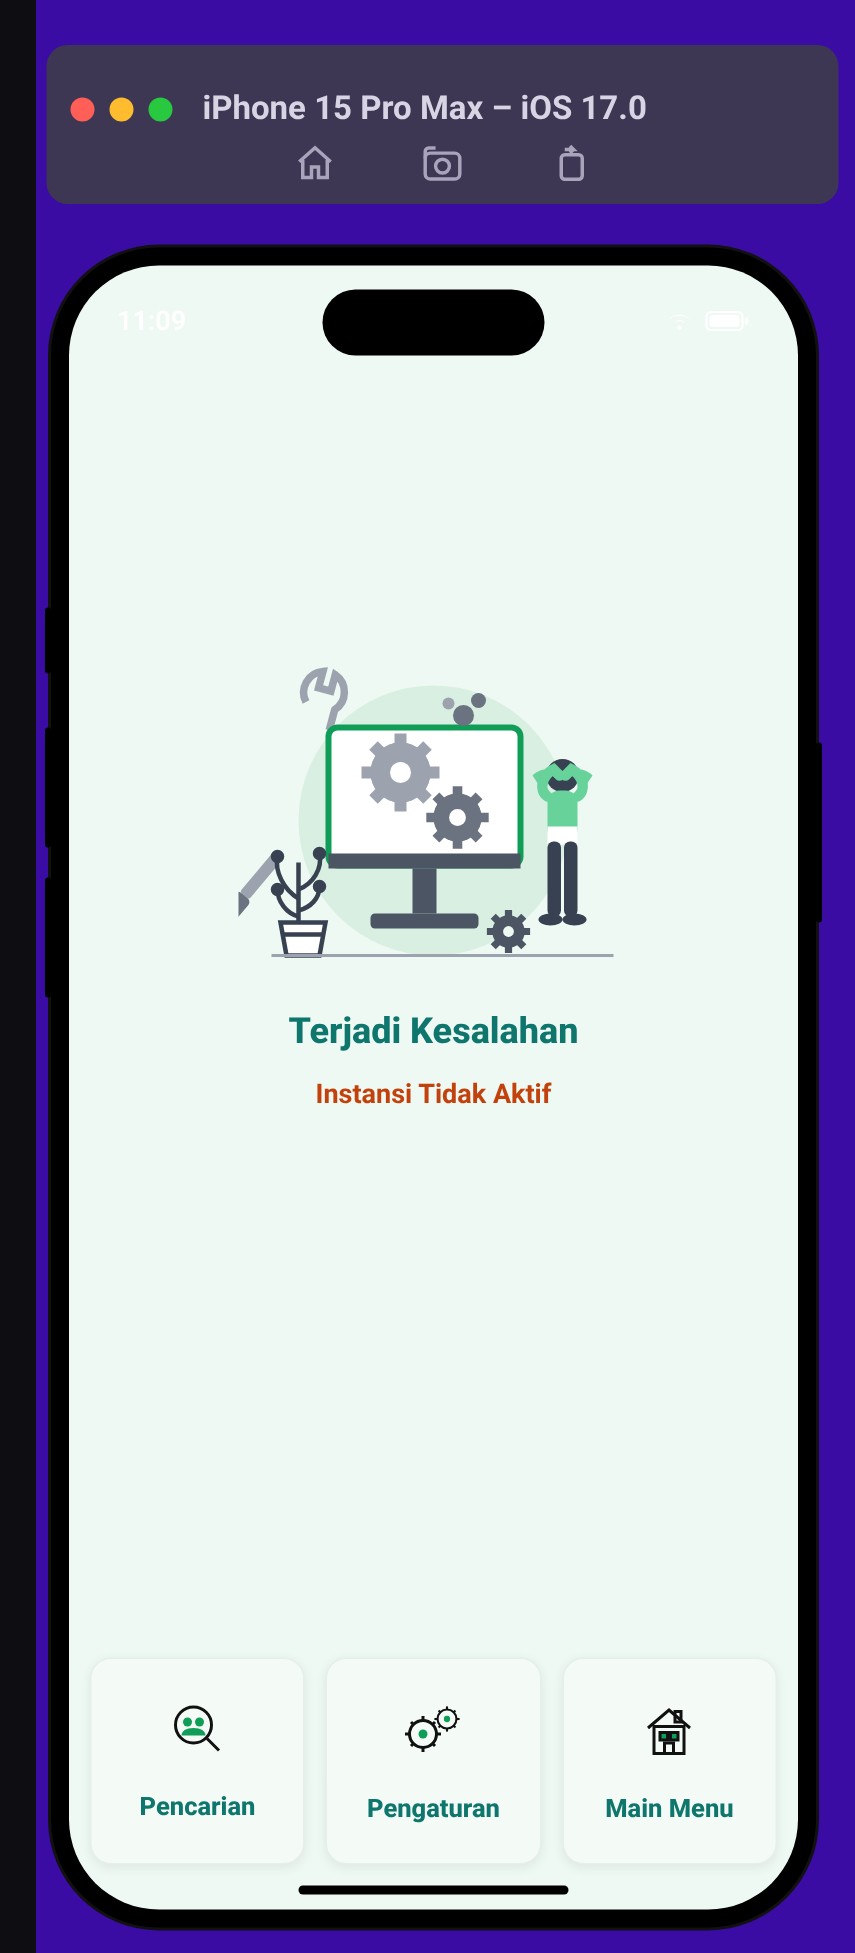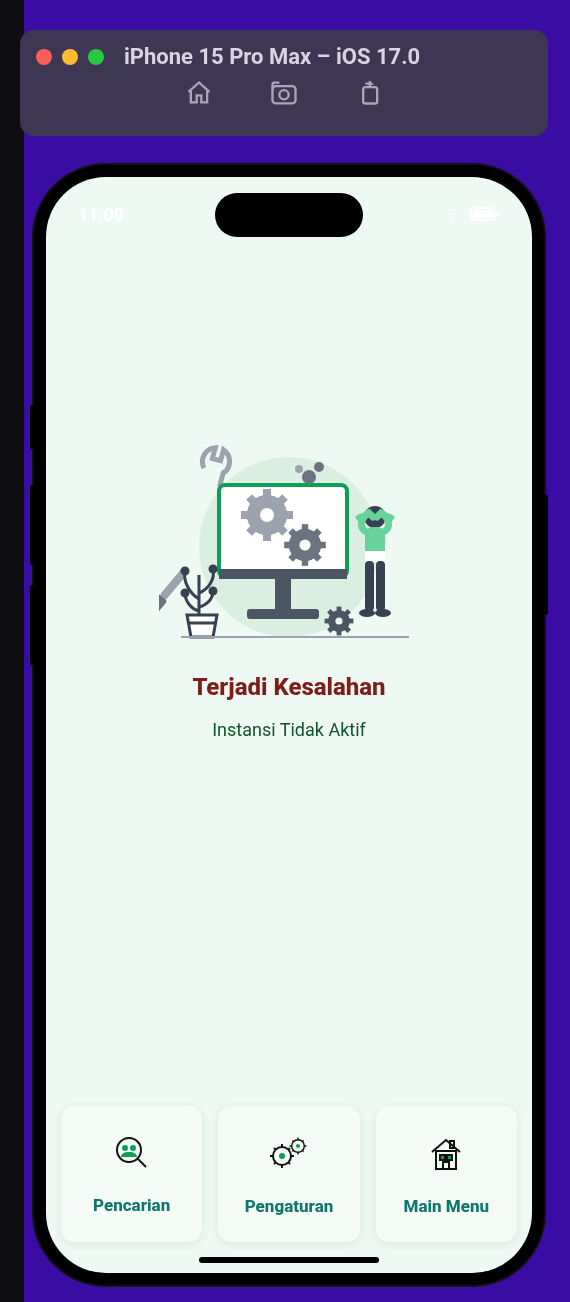--- a/index.html
+++ b/index.html
@@ -4,26 +4,26 @@
 <style>
   * { box-sizing: border-box; margin: 0; padding: 0; }
   html, body { width: 570px; height: 1302px; overflow: hidden; font-family: -apple-system, BlinkMacSystemFont, "Segoe UI", Roboto, Helvetica, Arial, sans-serif; }
   body { background: #3a0ca3; position: relative; }
 
   .left-strip { position: absolute; left: 0; top: 0; width: 24px; height: 1302px; background: #0e0e12; }
 
   
   .sim-window {
     position: absolute;
-    left: 20px; top: 30px;
+    left: 31px; top: 30px;
     width: 528px; height: 106px;
     background: #3d3753;
     border-radius: 14px;
     display: flex; flex-direction: column;
-    padding-top: 10px;
+    padding-top: 26px;
   }
   .sim-titlebar { display: flex; align-items: center; gap: 10px; padding: 4px 16px 10px 16px; }
   .traffic { display: flex; gap: 10px; }
   .tl { width: 16px; height: 16px; border-radius: 50%; }
   .tl.red { background: #ff5f57; }
   .tl.yellow { background: #febc2e; }
   .tl.green { background: #28c840; }
   .sim-title { color: #d8d4e4; font-weight: 700; font-size: 22px; margin-left: 10px; }
   .sim-toolbar { display: flex; justify-content: center; gap: 56px; padding-bottom: 10px; }
   .sim-tool { color: #a9a3bb; display:flex; align-items:center; justify-content:center; }
@@ -64,22 +64,22 @@
     padding: 14px 32px 0 32px; color: #fff; font-weight:600; font-size:18px;
     position: relative; z-index:2;
   }
   .status-right { display:flex; gap:6px; align-items:center; }
   .wifi, .battery { color:#fff; }
 
   .app-body { flex:1; display:flex; flex-direction:column; align-items:center; justify-content:flex-start; padding-top: 200px; }
 
   .illustration { width: 260px; height: 210px; position: relative; }
 
-  .err-title { color:#7f1d1d; font-weight:800; font-size:24px; margin-top: 26px; }
-  .err-sub   { color:#14532d; font-weight:400; font-size:18px; margin-top: 18px; }
+  .err-title { color:#0f766e; font-weight:800; font-size:24px; margin-top: 26px; }
+  .err-sub   { color:#c2410c; font-weight:700; font-size:18px; margin-top: 18px; }
 
   .bottom-nav {
     display:flex; gap:14px; padding: 0 14px 30px 14px;
   }
   .nav-card {
     flex:1; background:#f4fbf7; border-radius:14px;
     box-shadow: 0 2px 8px rgba(0,0,0,.07);
     display:flex; flex-direction:column; align-items:center; justify-content:center;
     padding: 28px 4px 26px 4px; gap:22px;
     border:1px solid #e6efe9;

